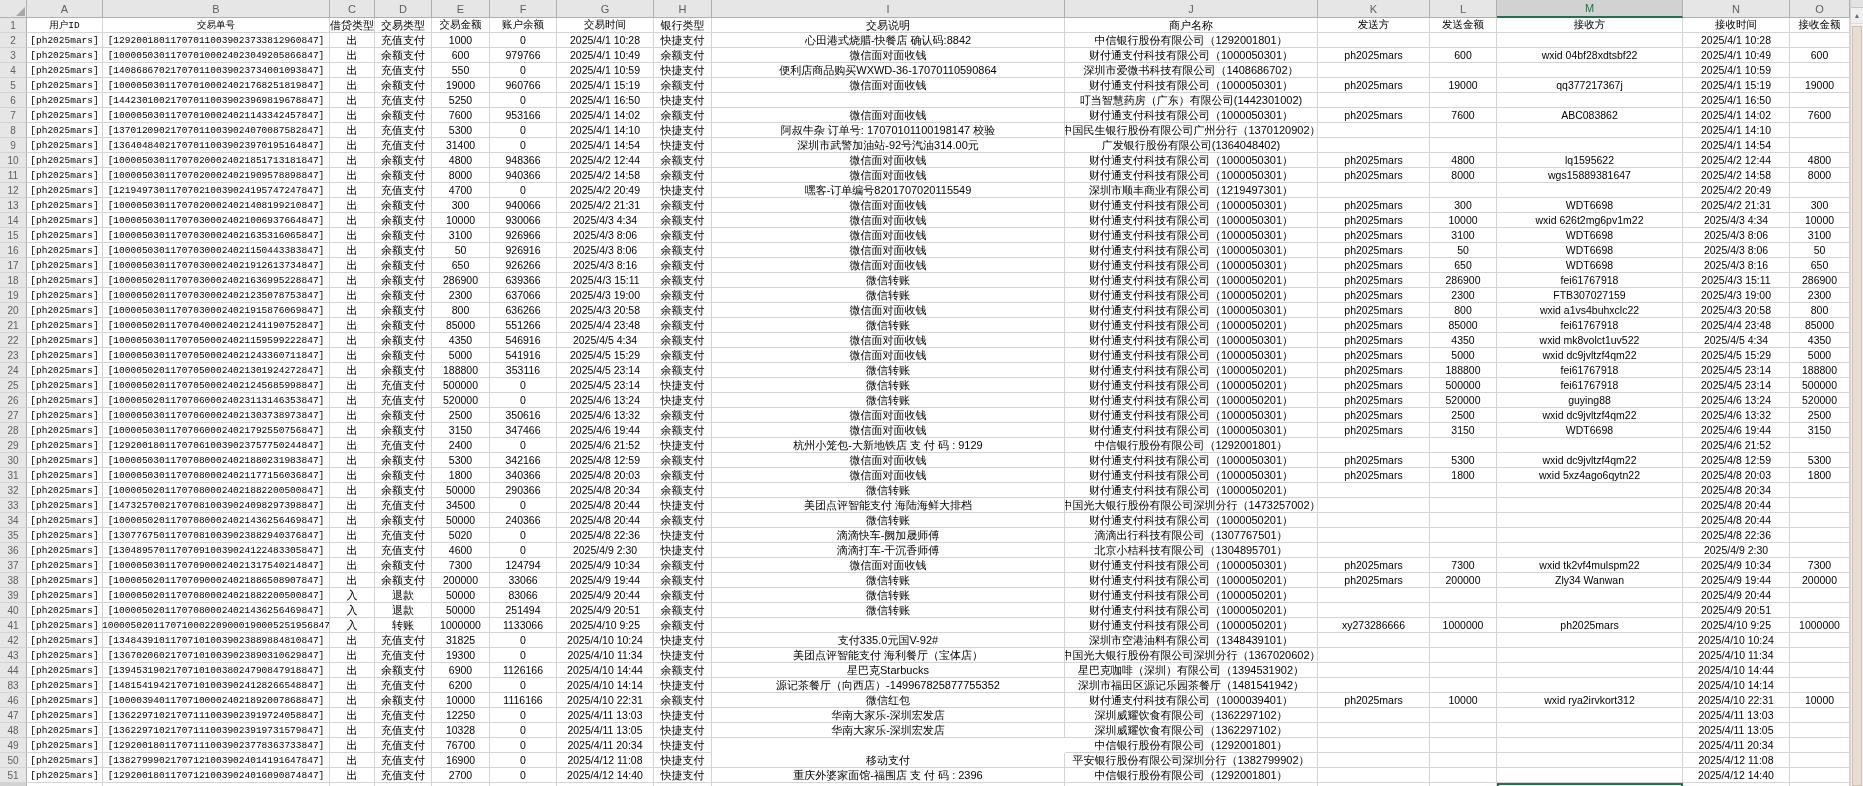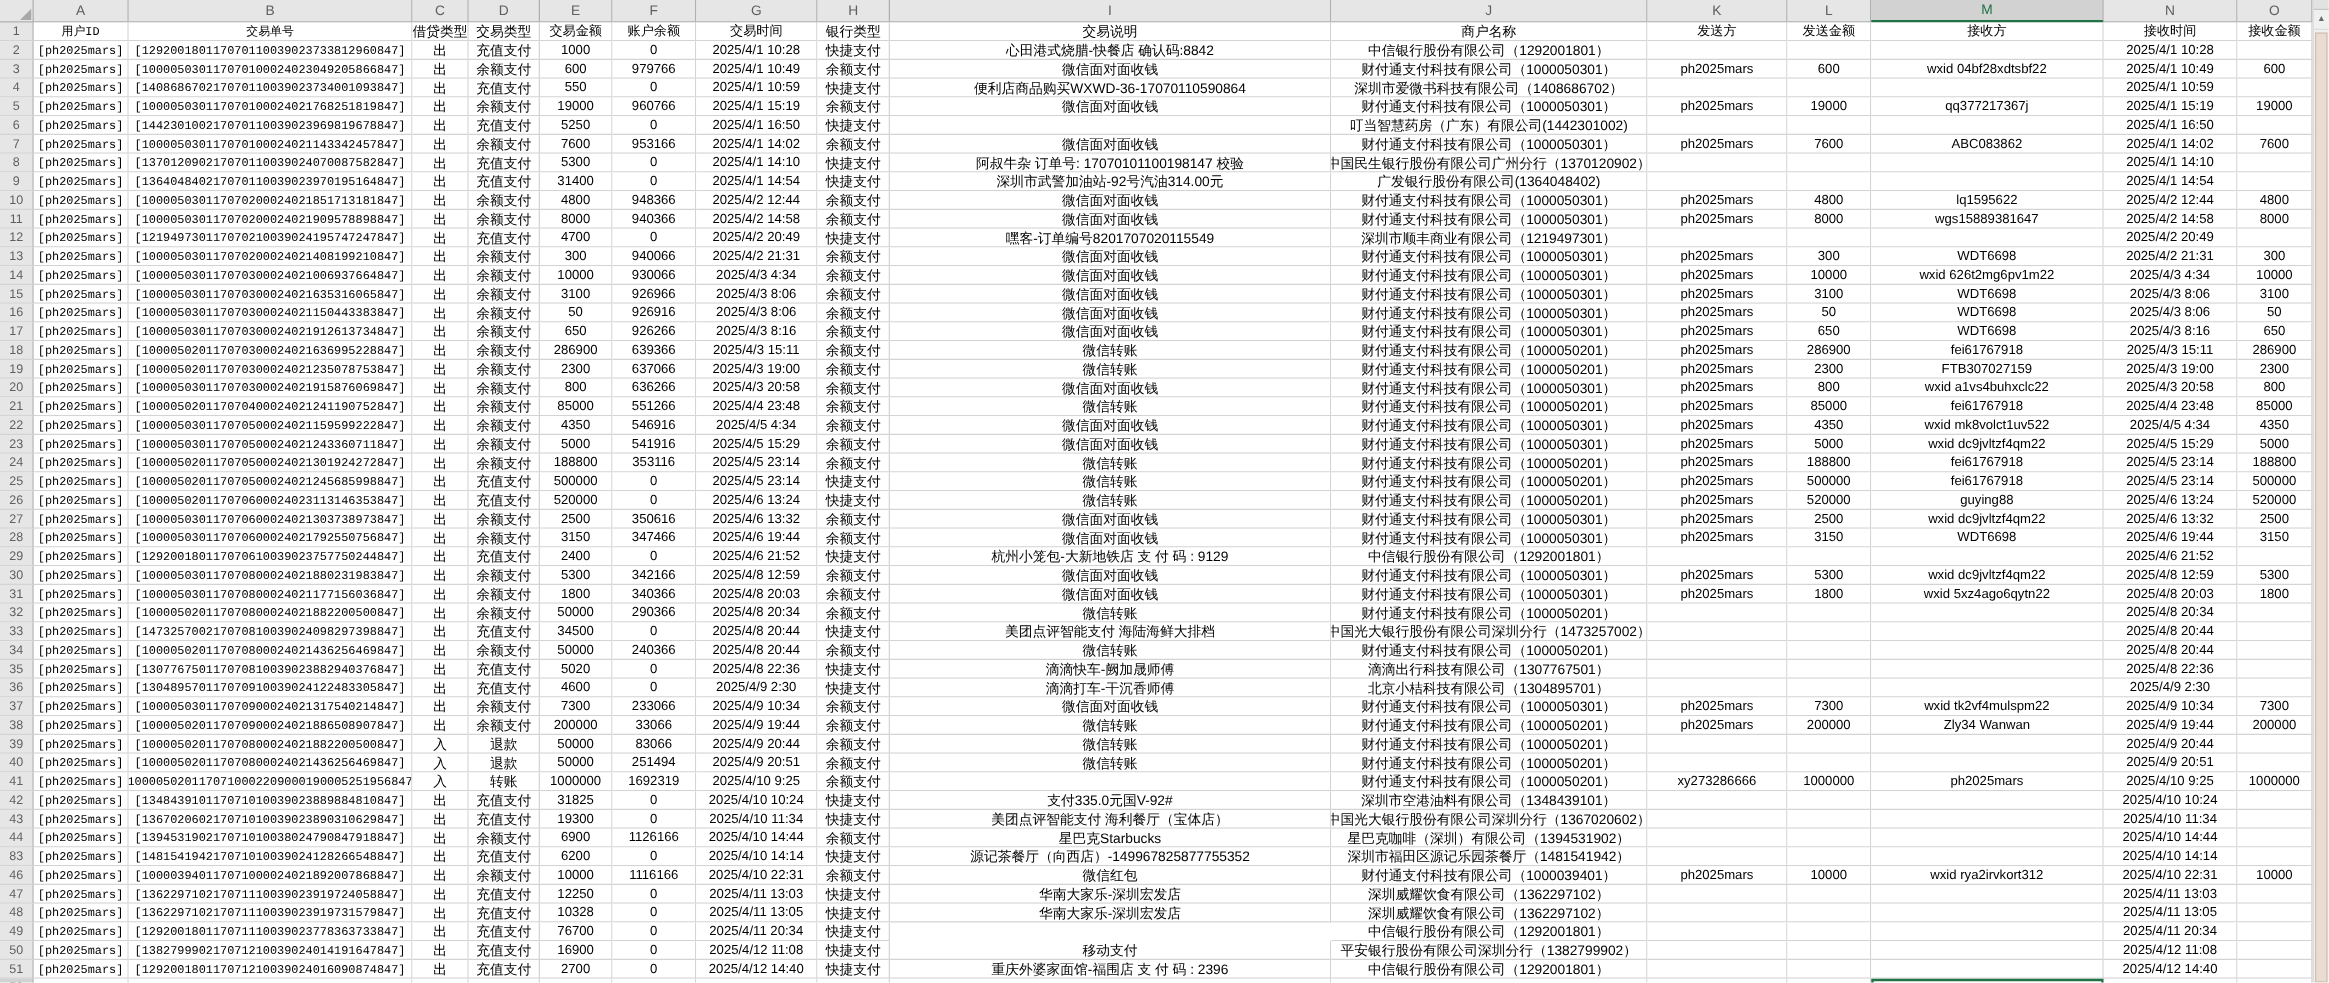--- a/index.html
+++ b/index.html
@@ -733,21 +733,21 @@
         <div class="cell date" style="width: 107px;">2025/4/9 2:30</div>
         <div class="cell num" style="width: 60px;"></div>
       </div>
       <div class="row">
         <div class="rn">37</div>
         <div class="cell mono" style="width: 76px;">[ph2025mars]</div>
         <div class="cell mono" style="width: 227px;">[100005030117070900024021317540214847]</div>
         <div class="cell cjk" style="width: 45px;">出</div>
         <div class="cell cjk" style="width: 57px;">余额支付</div>
         <div class="cell num" style="width: 58px;">7300</div>
-        <div class="cell num" style="width: 67px;">233066</div>
+        <div class="cell num" style="width: 67px;">124794</div>
         <div class="cell date" style="width: 97px;">2025/4/9 10:34</div>
         <div class="cell cjk" style="width: 58px;">余额支付</div>
         <div class="cell cjk" style="width: 353px;">微信面对面收钱</div>
         <div class="cell cjk" style="width: 253px;">财付通支付科技有限公司（1000050301）</div>
         <div class="cell ascii" style="width: 112px;">ph2025mars</div>
         <div class="cell num" style="width: 67px;">7300</div>
         <div class="cell ascii" style="width: 186px;">wxid tk2vf4mulspm22</div>
         <div class="cell date" style="width: 107px;">2025/4/9 10:34</div>
         <div class="cell num" style="width: 60px;">7300</div>
       </div>
@@ -805,21 +805,21 @@
         <div class="cell date" style="width: 107px;">2025/4/9 20:51</div>
         <div class="cell num" style="width: 60px;"></div>
       </div>
       <div class="row">
         <div class="rn">41</div>
         <div class="cell mono" style="width: 76px;">[ph2025mars]</div>
         <div class="cell mono" style="width: 227px;">[1000050201170710002209000190005251956847]</div>
         <div class="cell cjk" style="width: 45px;">入</div>
         <div class="cell cjk" style="width: 57px;">转账</div>
         <div class="cell num" style="width: 58px;">1000000</div>
-        <div class="cell num" style="width: 67px;">1692319</div>
+        <div class="cell num" style="width: 67px;">1133066</div>
         <div class="cell date" style="width: 97px;">2025/4/10 9:25</div>
         <div class="cell cjk" style="width: 58px;">余额支付</div>
         <div class="cell cjk" style="width: 353px;"></div>
         <div class="cell cjk" style="width: 253px;">财付通支付科技有限公司（1000050201）</div>
         <div class="cell ascii" style="width: 112px;">xy273286666</div>
         <div class="cell num" style="width: 67px;">1000000</div>
         <div class="cell ascii" style="width: 186px;">ph2025mars</div>
         <div class="cell date" style="width: 107px;">2025/4/10 9:25</div>
         <div class="cell num" style="width: 60px;">1000000</div>
       </div>

